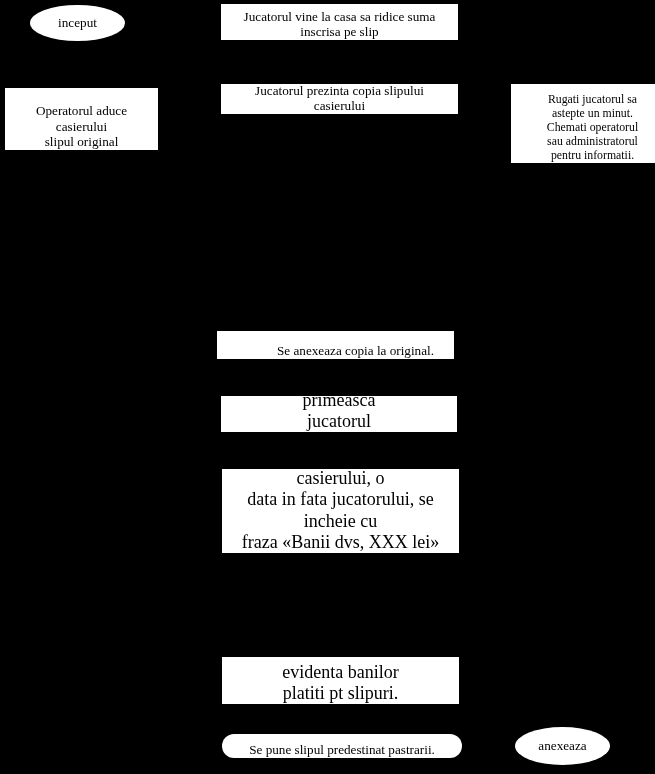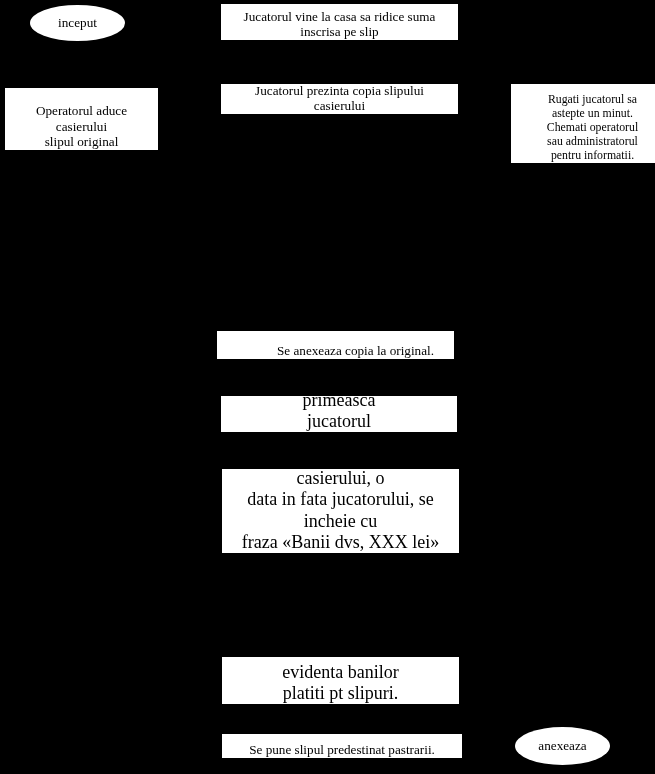--- a/index.html
+++ b/index.html
@@ -109,21 +109,21 @@
 data in fata jucatorului, se incheie cu
 fraza «Banii dvs,  XXX lei»</span>
   </div>
 
 
   <div class="node rect pt5" style="left:222px; top:657px; width:237px; height:47px;">
     <span class="node-label fs12">Se trece suma achitata in evidenta banilor
 platiti pt slipuri.</span>
   </div>
 
-  <div class="node rect pt3" style="left:222px; top:734px; width:240px; height:24px;">
+  <div class="node rect pt3" style="left:222px; top:734px; width:240px; height:24px;border-radius:12px;">
     <span class="node-label fs13">Se pune slipul predestinat pastrarii.</span>
   </div>
 
   <div class="node terminator" style="left:515px; top:727px; width:95px; height:38px;">
     <span class="node-label fs13">anexeaza</span>
   </div>
 
 </div>
 
 </body></html>

